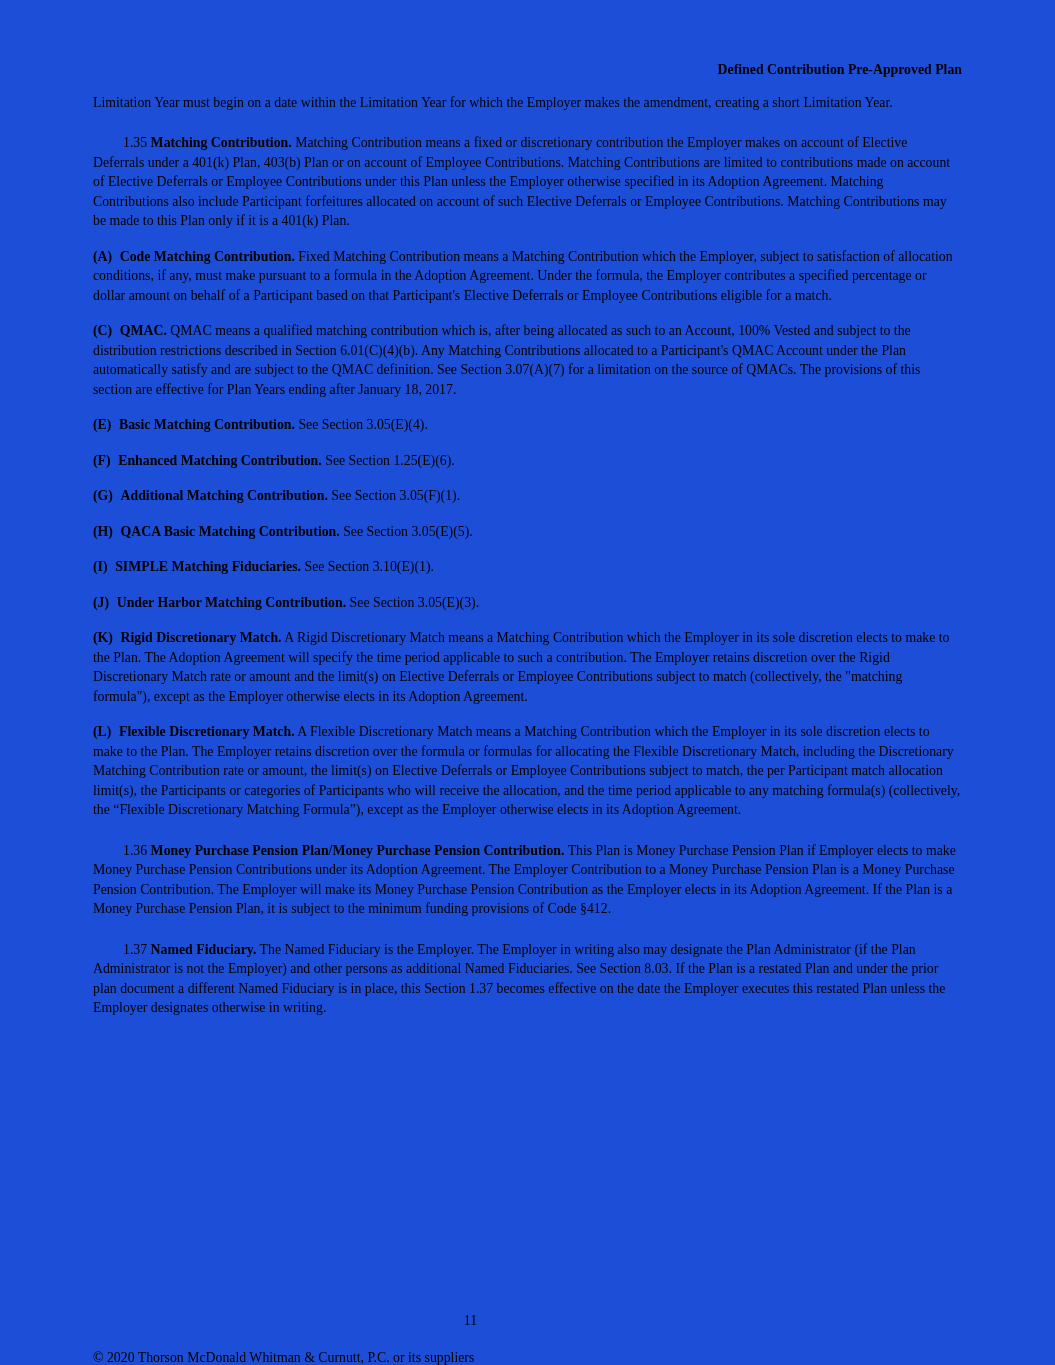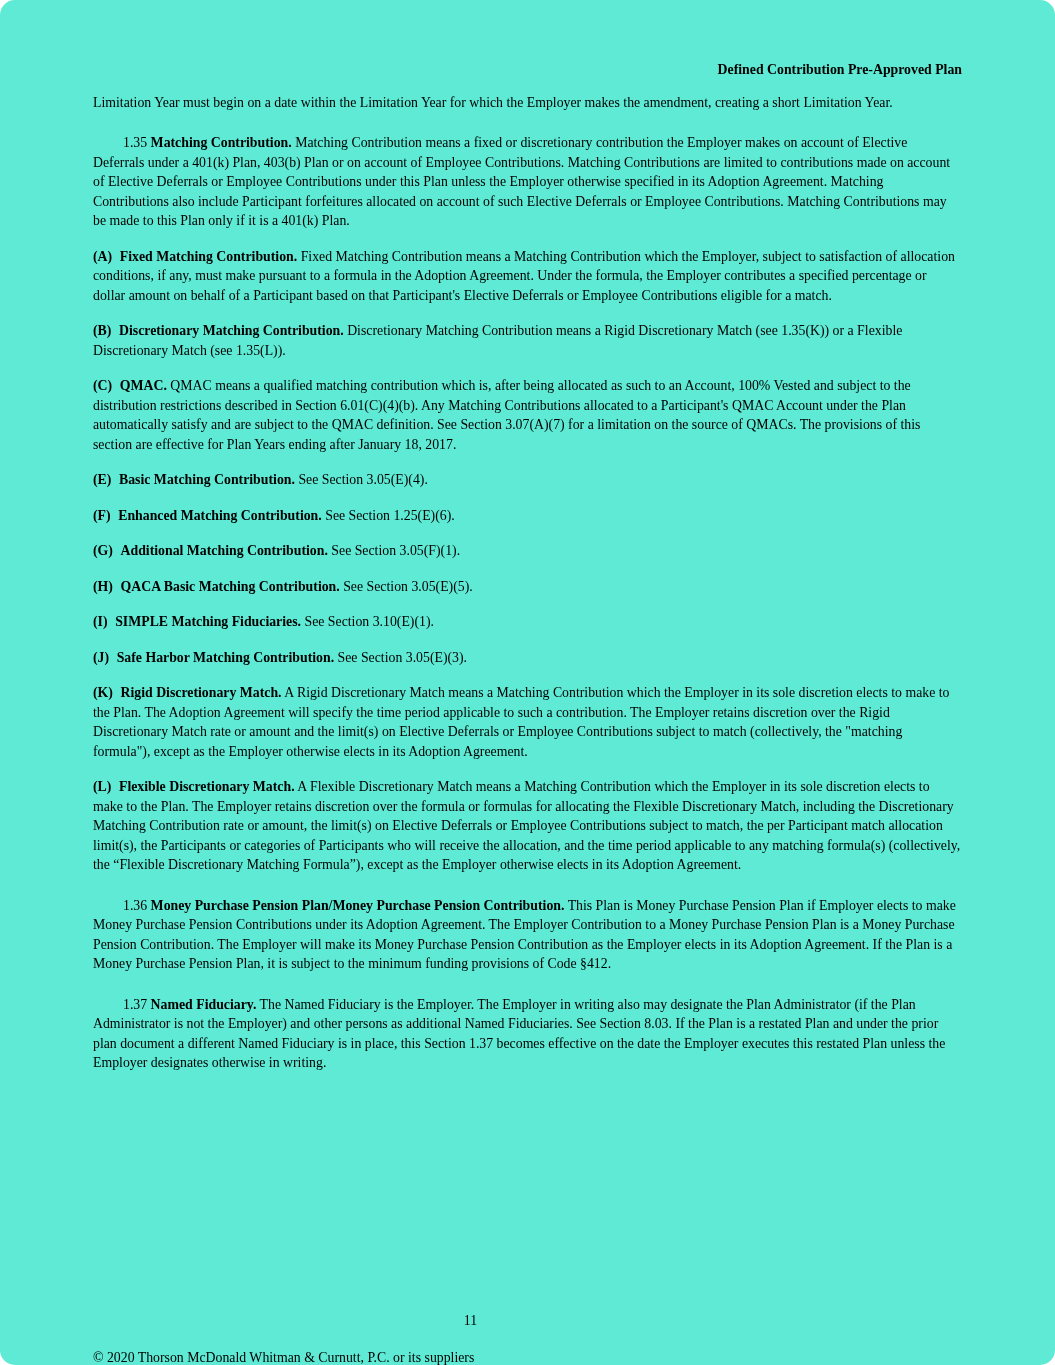--- a/index.html
+++ b/index.html
@@ -1,29 +1,28 @@
 <!DOCTYPE html>
 <html><head>
 <meta charset="utf-8">
 <style>
   html, body { margin: 0; padding: 0; background: #ffffff; }
   .page {
     position: relative;
     width: 1055px;
     height: 1365px;
     margin: 0 auto;
-    background: #5eead4;
+    background: #1d4ed8;
     box-sizing: border-box;
     padding: 60px 93px 0 93px;
     font-family: "Liberation Serif", "DejaVu Serif", serif;
     font-size: 13.8px;
     line-height: 19.5px;
     color: #000000;
     text-align: left;
-    border-radius: 15px;
   }
   .doc-header {
     text-align: right;
     font-weight: bold;
     margin: 0 0 13px 0;
   }
   p.para { margin: 0 0 16px 0; }
   p.numbered { text-indent: 30px; margin-top: 21px; }
   p.plain { text-indent: 0; }
   p.lettered { text-indent: 0; }
@@ -53,28 +52,24 @@
 
   <p class="para plain"><span>Limitation Year must begin on a date within the Limitation Year for which the Employer makes the amendment, creating a short Limitation Year.</span></p>
 
   <p class="para numbered">
     <span class="sec-num">1.35</span>
     <span class="sec-title">Matching Contribution.</span>
     <span class="sec-body">Matching Contribution means a fixed or discretionary contribution the Employer makes on account of Elective Deferrals under a 401(k) Plan, 403(b) Plan or on account of Employee Contributions. Matching Contributions are limited to contributions made on account of Elective Deferrals or Employee Contributions under this Plan unless the Employer otherwise specified in its Adoption Agreement. Matching Contributions also include Participant forfeitures allocated on account of such Elective Deferrals or Employee Contributions. Matching Contributions may be made to this Plan only if it is a 401(k) Plan.</span>
   </p>
 
   <p class="para lettered">
-    <span class="letter">(A)</span><span class="sec-title">Fixed Matching Contribution.</span>
+    <span class="letter">(A)</span><span class="sec-title">Code Matching Contribution.</span>
     <span class="sec-body">Fixed Matching Contribution means a Matching Contribution which the Employer, subject to satisfaction of allocation conditions, if any, must make pursuant to a formula in the Adoption Agreement. Under the formula, the Employer contributes a specified percentage or dollar amount on behalf of a Participant based on that Participant's Elective Deferrals or Employee Contributions eligible for a match.</span>
   </p>
 
-  <p class="para lettered">
-    <span class="letter">(B)</span><span class="sec-title">Discretionary Matching Contribution.</span>
-    <span class="sec-body">Discretionary Matching Contribution means a Rigid Discretionary Match (see 1.35(K)) or a Flexible Discretionary Match (see 1.35(L)).</span>
-  </p>
 
   <p class="para lettered">
     <span class="letter">(C)</span><span class="sec-title">QMAC.</span>
     <span class="sec-body">QMAC means a qualified matching contribution which is, after being allocated as such to an Account, 100% Vested and subject to the distribution restrictions described in Section 6.01(C)(4)(b). Any Matching Contributions allocated to a Participant's QMAC Account under the Plan automatically satisfy and are subject to the QMAC definition. See Section 3.07(A)(7) for a limitation on the source of QMACs. The provisions of this section are effective for Plan Years ending after January 18, 2017.</span>
   </p>
 
 
   <p class="para lettered">
     <span class="letter">(E)</span><span class="sec-title">Basic Matching Contribution.</span>
     <span class="sec-body">See Section 3.05(E)(4).</span>
@@ -94,21 +89,21 @@
     <span class="letter">(H)</span><span class="sec-title">QACA Basic Matching Contribution.</span>
     <span class="sec-body">See Section 3.05(E)(5).</span>
   </p>
 
   <p class="para lettered">
     <span class="letter">(I)</span><span class="sec-title">SIMPLE Matching Fiduciaries.</span>
     <span class="sec-body">See Section 3.10(E)(1).</span>
   </p>
 
   <p class="para lettered">
-    <span class="letter">(J)</span><span class="sec-title">Safe Harbor Matching Contribution.</span>
+    <span class="letter">(J)</span><span class="sec-title">Under Harbor Matching Contribution.</span>
     <span class="sec-body">See Section 3.05(E)(3).</span>
   </p>
 
   <p class="para lettered">
     <span class="letter">(K)</span><span class="sec-title">Rigid Discretionary Match.</span>
     <span class="sec-body">A Rigid Discretionary Match means a Matching Contribution which the Employer in its sole discretion elects to make to the Plan. The Adoption Agreement will specify the time period applicable to such a contribution. The Employer retains discretion over the Rigid Discretionary Match rate or amount and the limit(s) on Elective Deferrals or Employee Contributions subject to match (collectively, the "matching formula"), except as the Employer otherwise elects in its Adoption Agreement.</span>
   </p>
 
   <p class="para lettered">
     <span class="letter">(L)</span><span class="sec-title">Flexible Discretionary Match.</span>

